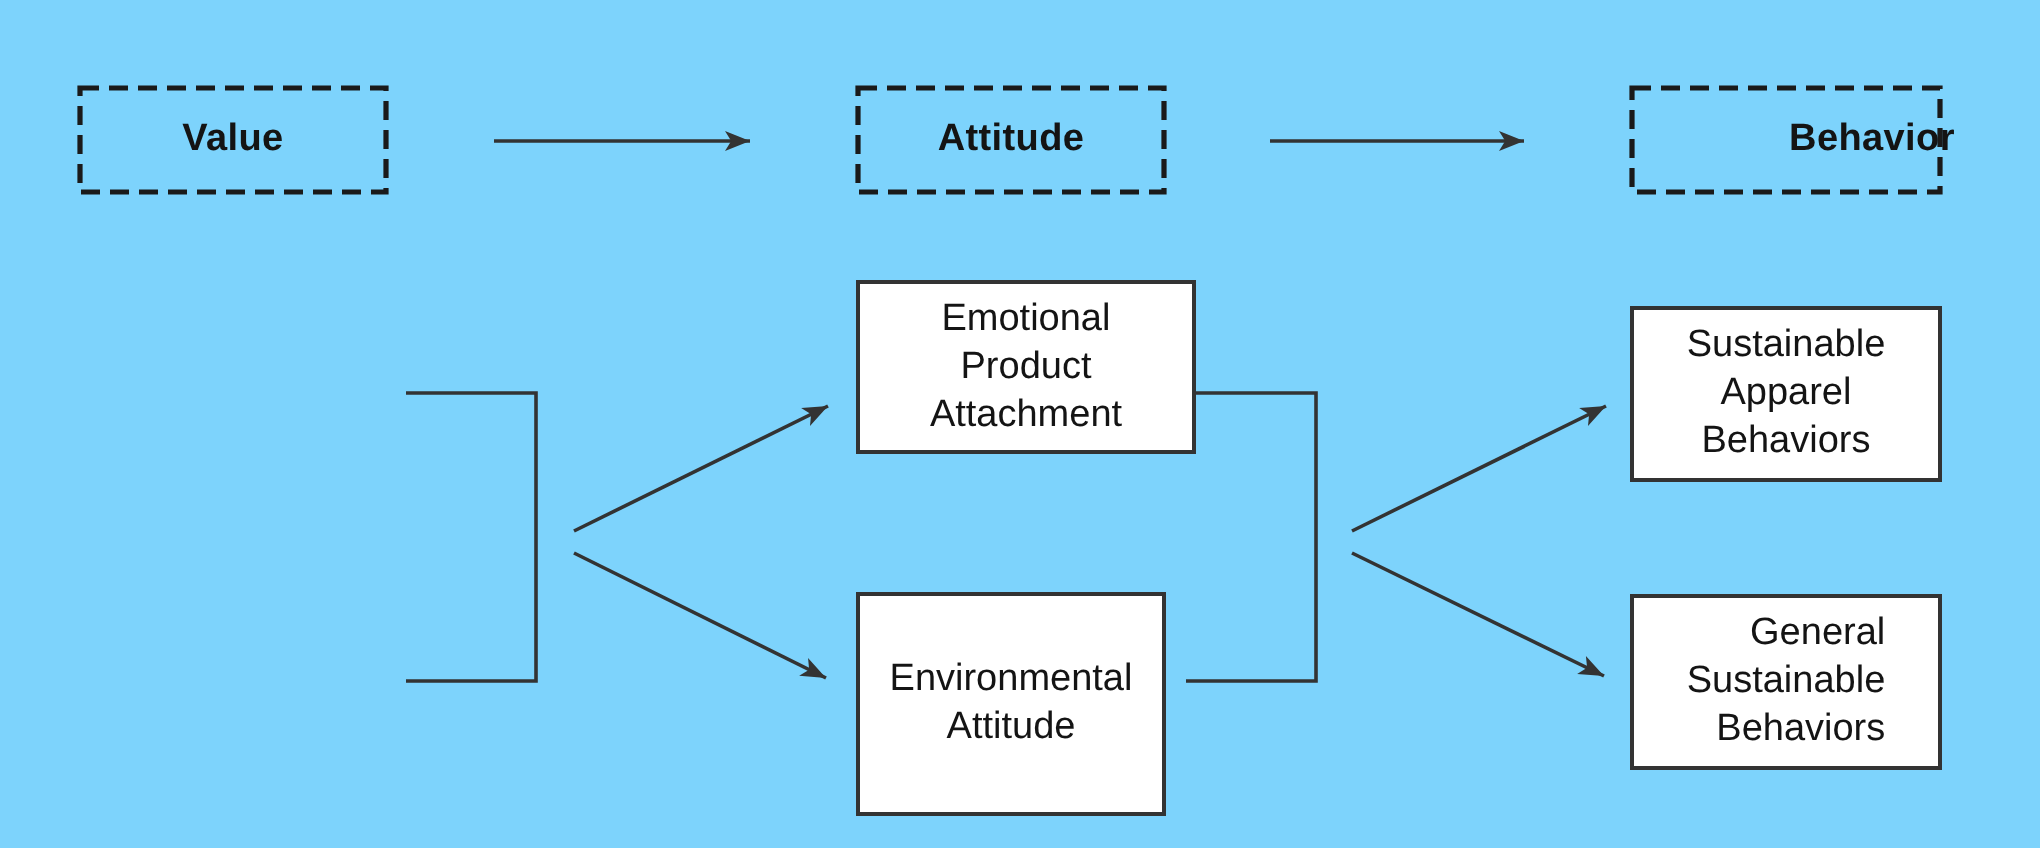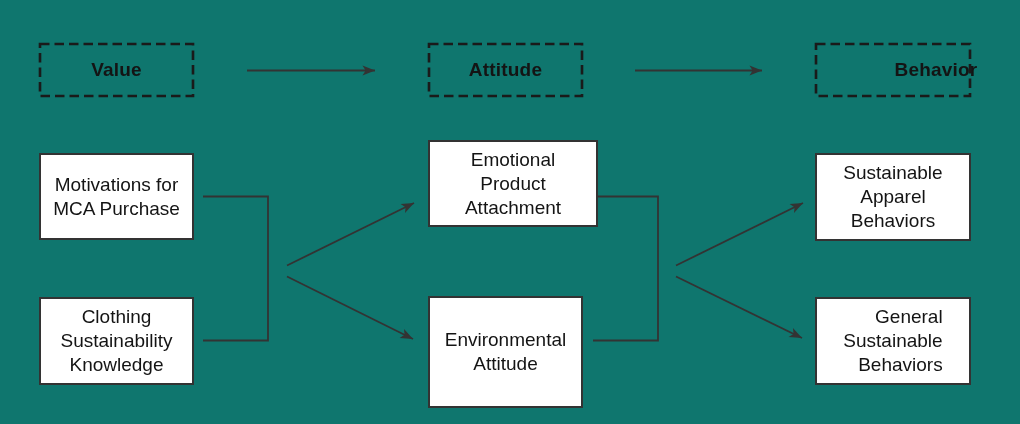--- a/index.html
+++ b/index.html
@@ -1,20 +1,20 @@
 <!DOCTYPE html>
 <html><head>
 <meta charset="utf-8">
 <style>
   html, body { margin: 0; padding: 0; background: #ffffff; }
   .canvas {
     position: relative;
     width: 1020px;
     height: 424px;
-    background: #0f766e;
+    background: #7dd3fc;
     font-family: "Liberation Sans", "DejaVu Sans", sans-serif;
     overflow: hidden;
   }
   .connector-layer {
     position: absolute;
     left: 0; top: 0;
     width: 1020px; height: 424px;
   }
   .stage-box {
     position: absolute;
@@ -79,29 +79,20 @@
   <div class="stage-box" style="left:39px; top:43px; width:155px; height:54px;">
     <span class="box-label">Value</span>
   </div>
   <div class="stage-box" style="left:428px; top:43px; width:155px; height:54px;">
     <span class="box-label">Attitude</span>
   </div>
   <div class="stage-box" style="left:858px; top:43px; width:156px; height:54px;">
     <span class="box-label">Behavior</span>
   </div>
 
-  <div class="construct-box" style="left:39px; top:153px; width:155px; height:87px;">
-    <span class="box-label">Motivations for
-MCA Purchase</span>
-  </div>
-  <div class="construct-box" style="left:39px; top:297px; width:155px; height:88px;">
-    <span class="box-label">Clothing
-Sustainability
-Knowledge</span>
-  </div>
 
   <div class="construct-box" style="left:428px; top:140px; width:170px; height:87px;">
     <span class="box-label">Emotional
 Product
 Attachment</span>
   </div>
   <div class="construct-box" style="left:428px; top:296px; width:155px; height:112px;">
     <span class="box-label">Environmental
 Attitude</span>
   </div>

